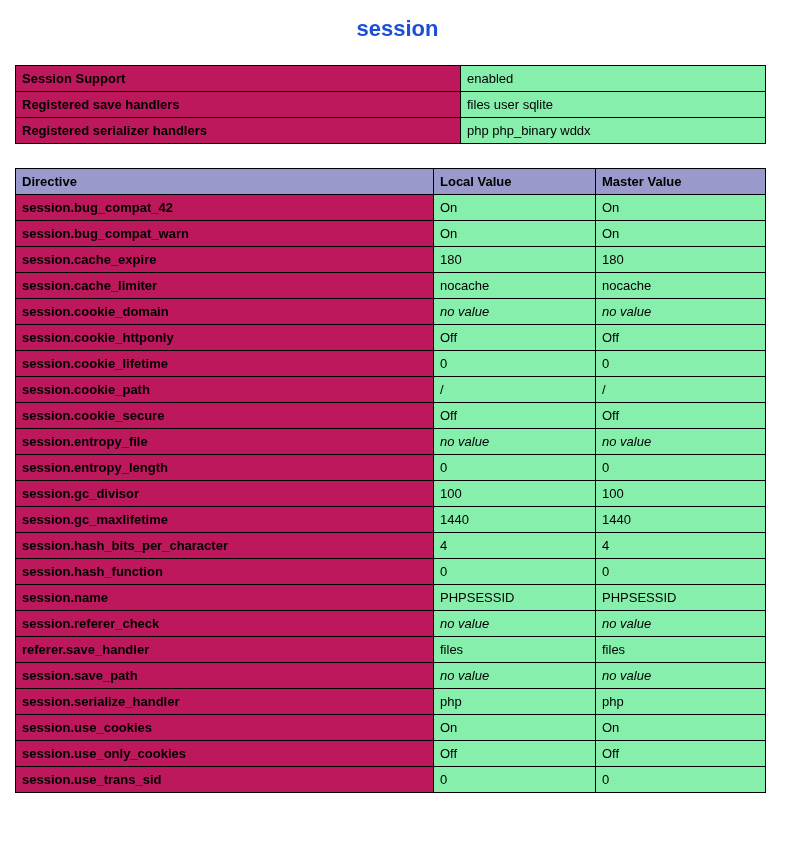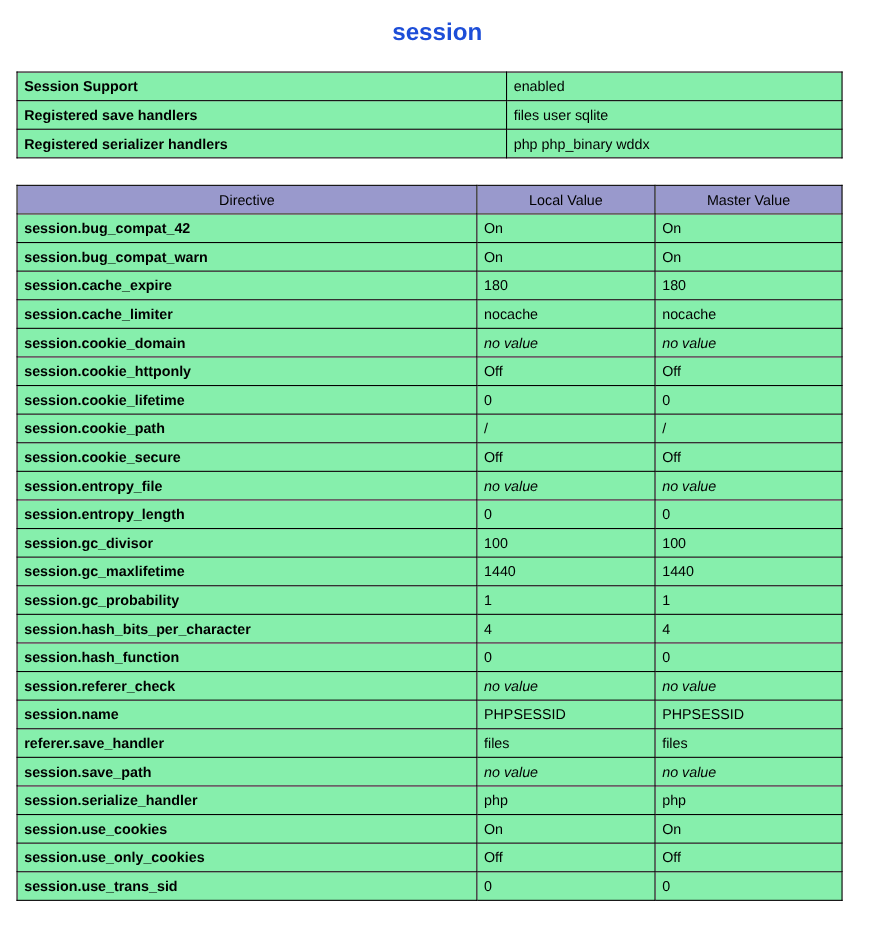--- a/index.html
+++ b/index.html
@@ -40,25 +40,25 @@
     border: 1px solid #000000;
     padding: 4px 6px;
     font-size: 13px;
     line-height: 17px;
     overflow: hidden;
     white-space: nowrap;
     text-align: left;
   }
   th.cell-h {
     background: #9999cc;
-    font-weight: normal;
-    text-align: center;
+    font-weight: bold;
+    text-align: left;
   }
   .cell-e {
-    background: #86efac;
+    background: #be185d;
     font-weight: bold;
   }
   .cell-v {
     background: #86efac;
     font-weight: normal;
   }
   .no-value {
     font-style: italic;
   }
 </style>
@@ -165,45 +165,40 @@
             <td class="cell-e">session.gc_divisor</td>
             <td class="cell-v">100</td>
             <td class="cell-v">100</td>
           </tr>
           <tr>
             <td class="cell-e">session.gc_maxlifetime</td>
             <td class="cell-v">1440</td>
             <td class="cell-v">1440</td>
           </tr>
           <tr>
-            <td class="cell-e">session.gc_probability</td>
-            <td class="cell-v">1</td>
-            <td class="cell-v">1</td>
-          </tr>
-          <tr>
             <td class="cell-e">session.hash_bits_per_character</td>
             <td class="cell-v">4</td>
             <td class="cell-v">4</td>
           </tr>
           <tr>
             <td class="cell-e">session.hash_function</td>
             <td class="cell-v">0</td>
             <td class="cell-v">0</td>
           </tr>
           <tr>
-            <td class="cell-e">session.referer_check</td>
-            <td class="cell-v no-value">no value</td>
-            <td class="cell-v no-value">no value</td>
-          </tr>
-          <tr>
             <td class="cell-e">session.name</td>
             <td class="cell-v">PHPSESSID</td>
             <td class="cell-v">PHPSESSID</td>
           </tr>
           <tr>
+            <td class="cell-e">session.referer_check</td>
+            <td class="cell-v no-value">no value</td>
+            <td class="cell-v no-value">no value</td>
+          </tr>
+          <tr>
             <td class="cell-e">referer.save_handler</td>
             <td class="cell-v">files</td>
             <td class="cell-v">files</td>
           </tr>
           <tr>
             <td class="cell-e">session.save_path</td>
             <td class="cell-v no-value">no value</td>
             <td class="cell-v no-value">no value</td>
           </tr>
           <tr>

